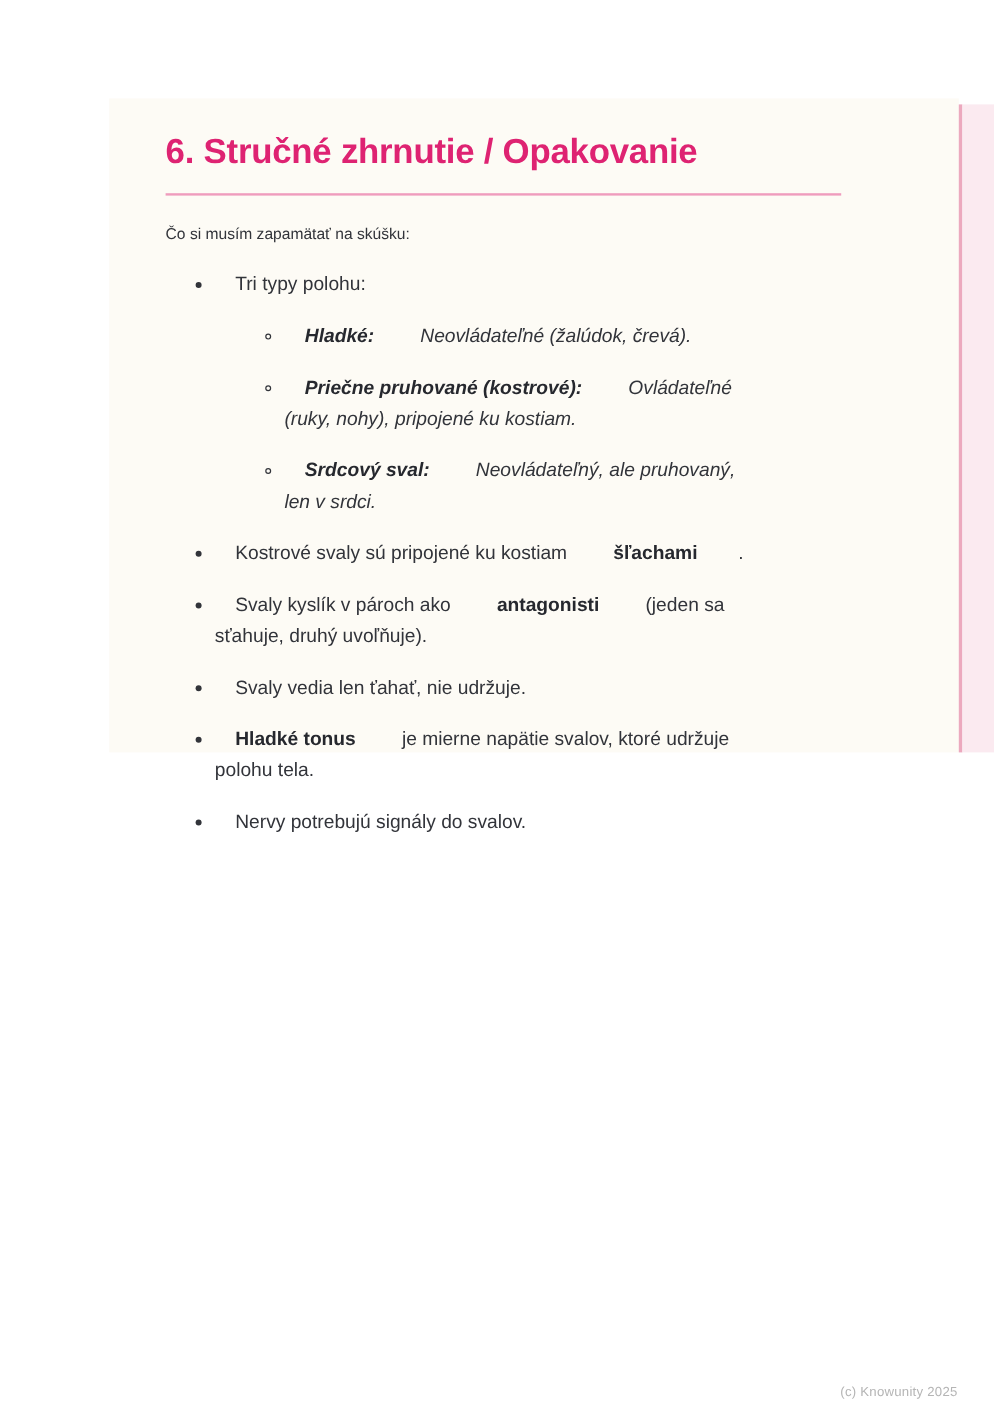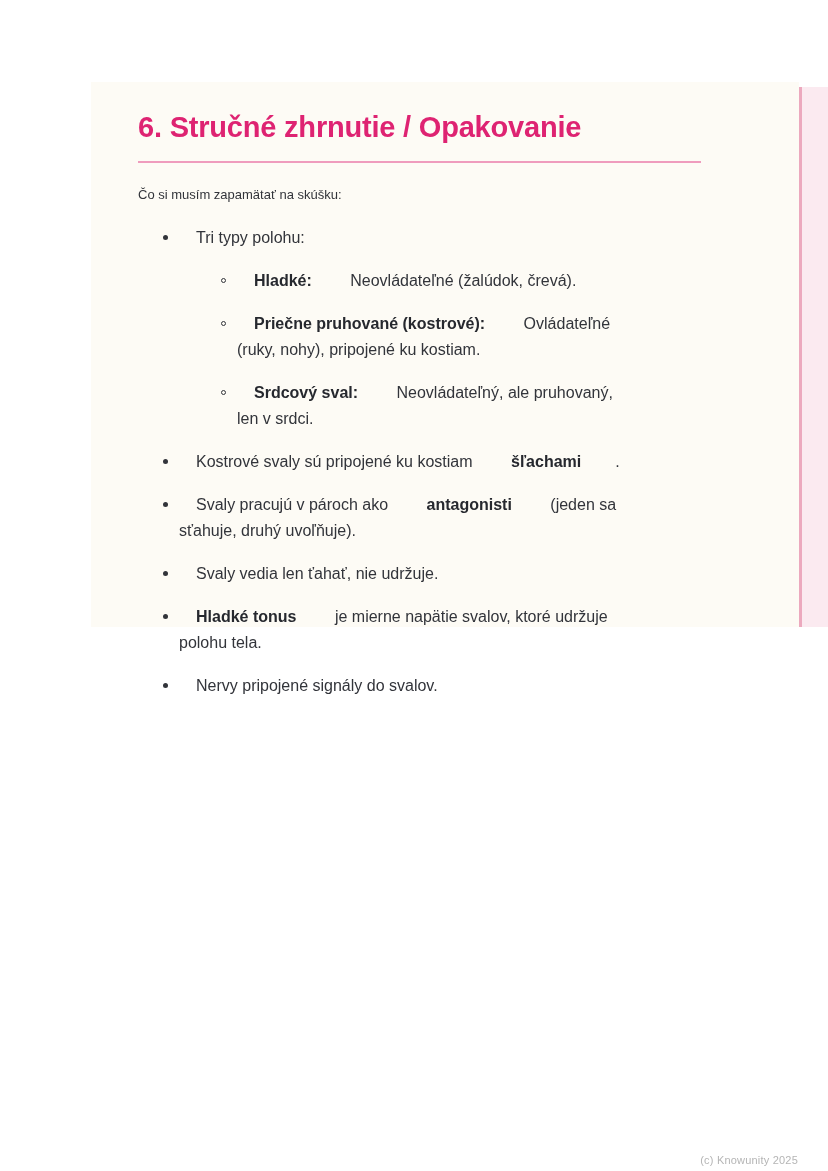--- a/index.html
+++ b/index.html
@@ -77,20 +77,21 @@
     position:absolute;
     left:-16px;top:10px;
     width:5px;height:5px;
     border-radius:50%;
     background:var(--body-text);
   }
   ul.sub{
     list-style:none;
     padding-left:24px;
     margin-top:0;
+    font-style:italic;
   }
   ul.sub li{
     margin-bottom:8px;
   }
   ul.sub li::before{
     content:"";
     position:absolute;
     left:-16px;top:10px;
     width:3px;height:3px;
     border:1.5px solid var(--body-text);
@@ -118,20 +119,20 @@
   <h1 class="title">6. Stručné zhrnutie / Opakovanie</h1>
   <div class="title-rule"></div>
   <p class="intro">Čo si musím zapamätať na skúšku:</p>
   <ul class="summary" id="summary-list">
       <li><span>Tri typy polohu:</span><ul class="sub">
           <li><span class="seg-b">Hladké:</span><span> Neovládateľné (žalúdok, črevá).</span></li>
           <li><span class="seg-b">Priečne pruhované (kostrové):</span><span> Ovládateľné (ruky, nohy), pripojené ku kostiam.</span></li>
           <li><span class="seg-b">Srdcový sval:</span><span> Neovládateľný, ale pruhovaný, len v srdci.</span></li>
         </ul></li>
       <li><span>Kostrové svaly sú pripojené ku kostiam </span><span class="seg-b">šľachami</span><span>.</span></li>
-      <li><span>Svaly pracujú v pároch ako </span><span class="seg-b">antagonisti</span><span> (jeden sa sťahuje, druhý uvoľňuje).</span></li>
+      <li><span>Svaly kyslík v pároch ako </span><span class="seg-b">antagonisti</span><span> (jeden sa sťahuje, druhý uvoľňuje).</span></li>
       <li><span>Svaly vedia len ťahať, nie udržuje.</span></li>
       <li><span class="seg-b">Hladké tonus</span><span> je mierne napätie svalov, ktoré udržuje polohu tela.</span></li>
-      <li><span>Nervy pripojené signály do svalov.</span></li>
+      <li><span>Nervy potrebujú signály do svalov.</span></li>
     </ul>
 </div>
 
 <div class="footer-credit">(c) Knowunity 2025</div>
 
 </body></html>

